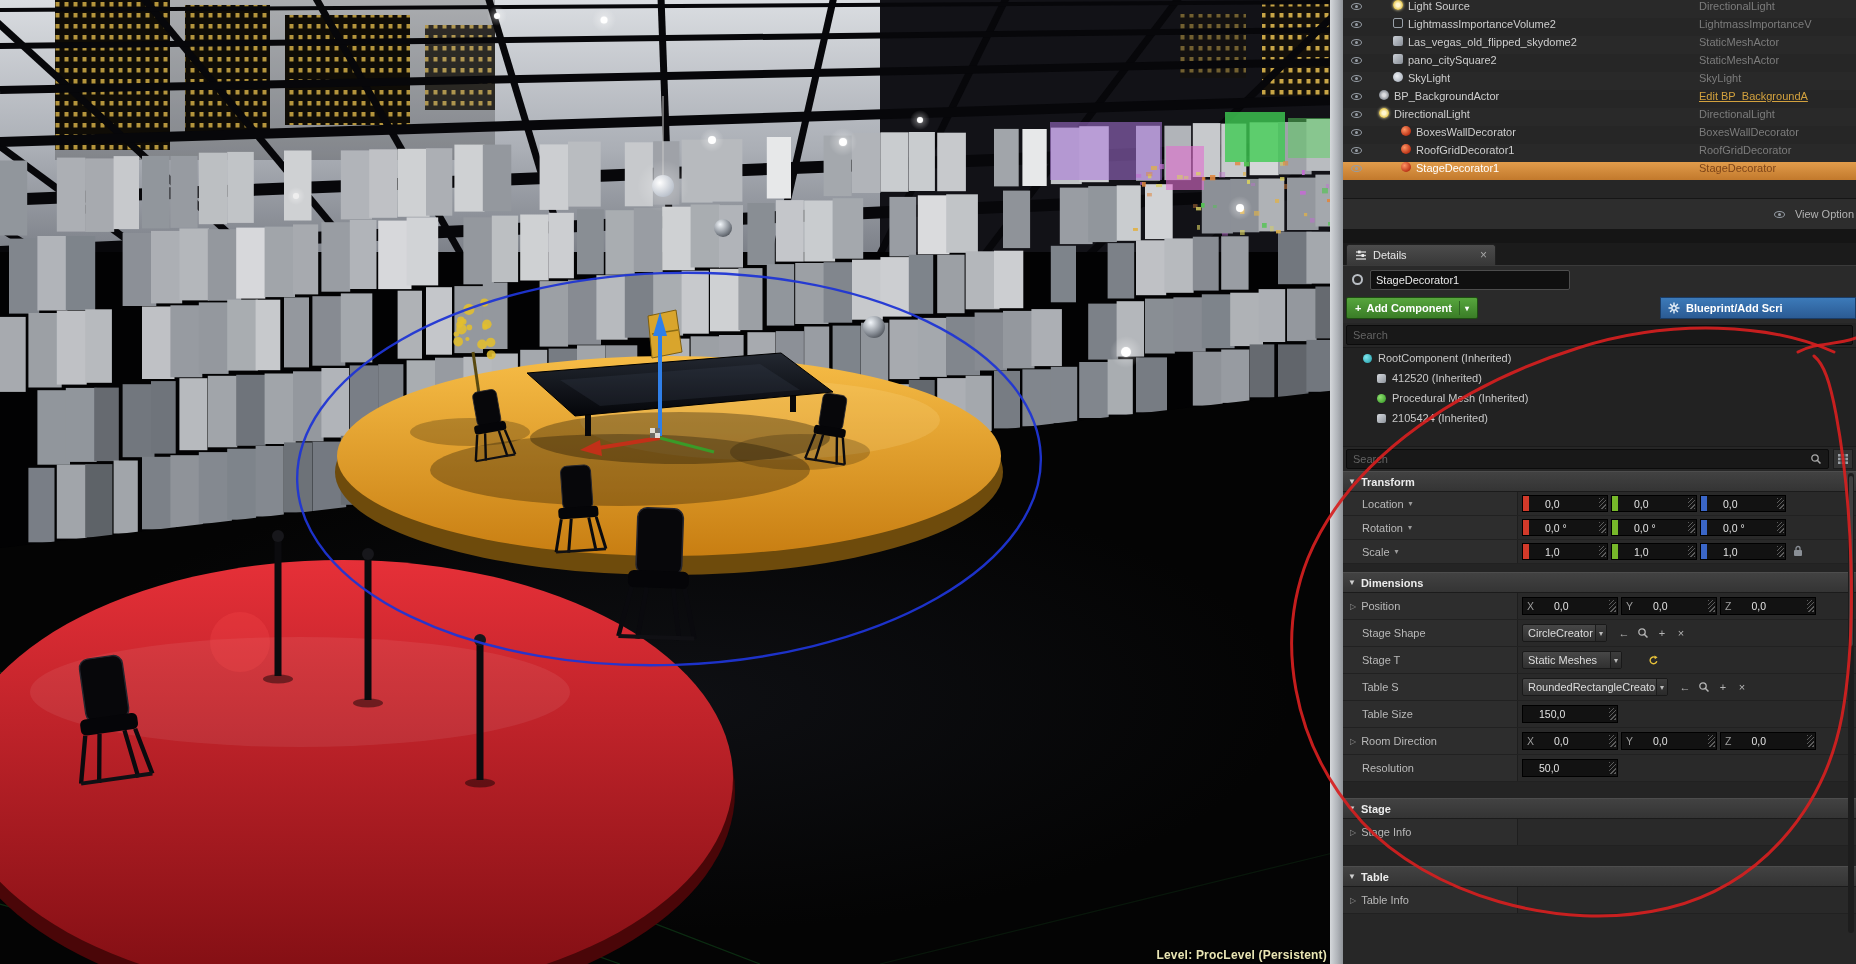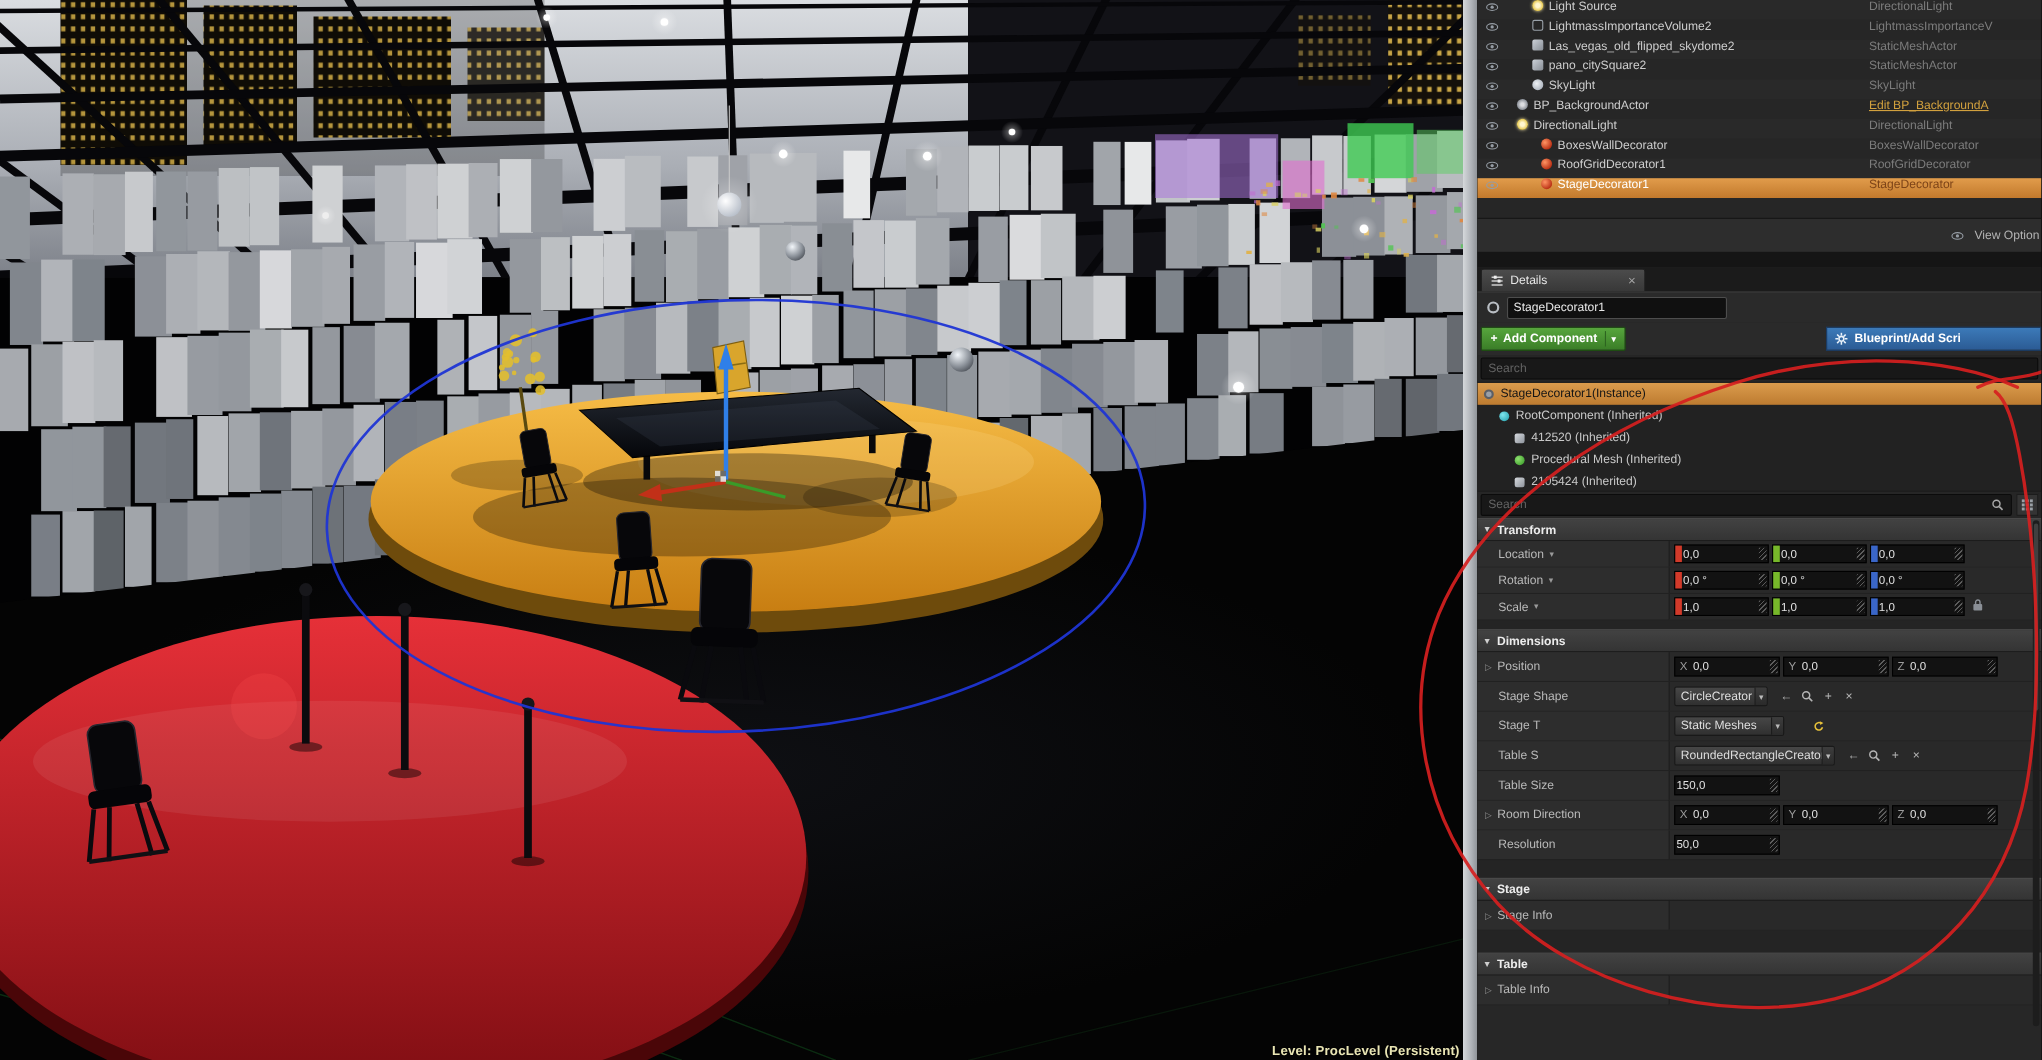--- a/index.html
+++ b/index.html
@@ -95,21 +95,21 @@
   .prow.d{height:26px;}
   .plabel{width:174px;flex:none;display:flex;align-items:center;padding-left:19px;color:#b9b9b9;box-sizing:border-box;
           background:#2d2d2d;overflow:hidden;white-space:nowrap;}
   .plabel .exp{font-size:8px;color:#8f8f8f;margin-right:5px;margin-left:-12px;}
   .lcaret{font-size:8px;color:#9a9a9a;margin-left:5px;}
   .pval{flex:1;display:flex;align-items:center;gap:3px;border-left:1px solid #1e1e1e;padding-left:4px;background:#292929;overflow:hidden;}
   .tfield{width:86px;height:17px;background:#121212;border:1px solid #000;display:flex;align-items:center;
           position:relative;box-sizing:border-box;flex:none;}
   .tfield .tab{width:6px;height:100%;flex:none;}
   .tab.x{background:#d23a2a;} .tab.y{background:#77b82a;} .tab.z{background:#3a66c8;}
-  .tval{color:#e2e2e2;font-size:10.5px;padding-left:1px;white-space:nowrap;}
+  .tval{color:#e2e2e2;font-size:10.5px;padding-left:16px;white-space:nowrap;}
   .grip{position:absolute;right:1px;top:2px;bottom:2px;width:7px;
         background:repeating-linear-gradient(135deg,#5c5c5c 0 1px,transparent 1px 3px);}
   .vfield3{width:96px;height:18px;background:#121212;border:1px solid #000;display:flex;align-items:center;
            position:relative;box-sizing:border-box;flex:none;}
   .axl{color:#9d9d9d;font-size:10.5px;padding:0 4px;}
   .nfield{width:96px;height:18px;background:#121212;border:1px solid #000;display:flex;align-items:center;
           position:relative;box-sizing:border-box;flex:none;}
   .dd{height:18px;background:linear-gradient(#474747,#303030);border:1px solid #191919;border-radius:2px;
       display:flex;align-items:center;padding:0 0 0 5px;color:#ddd;box-sizing:border-box;flex:none;overflow:hidden;}
   .ddcaret{margin-left:auto;font-size:8px;color:#bbb;border-left:1px solid #1c1c1c;padding:0 3px;align-self:stretch;
@@ -748,24 +748,20 @@
         </svg>
         <span>Blueprint/Add Scri</span>
       </button>
     </div>
 
     <div class="srow">
       <input class="searchbox" placeholder="Search" style="">
     </div>
 
     <div id="comtree">
-      <div class="crow sel" style="padding-left:6px">
-        <span class="cdot ci-inst"></span>
-        <span>StageDecorator1(Instance)</span>
-      </div>
       <div class="crow" style="padding-left:20px">
         <span class="cdot ci-root"></span>
         <span>RootComponent (Inherited)</span>
       </div>
       <div class="crow" style="padding-left:34px">
         <span class="cdot ci-num"></span>
         <span>412520 (Inherited)</span>
       </div>
       <div class="crow" style="padding-left:34px">
         <span class="cdot ci-mesh"></span>

